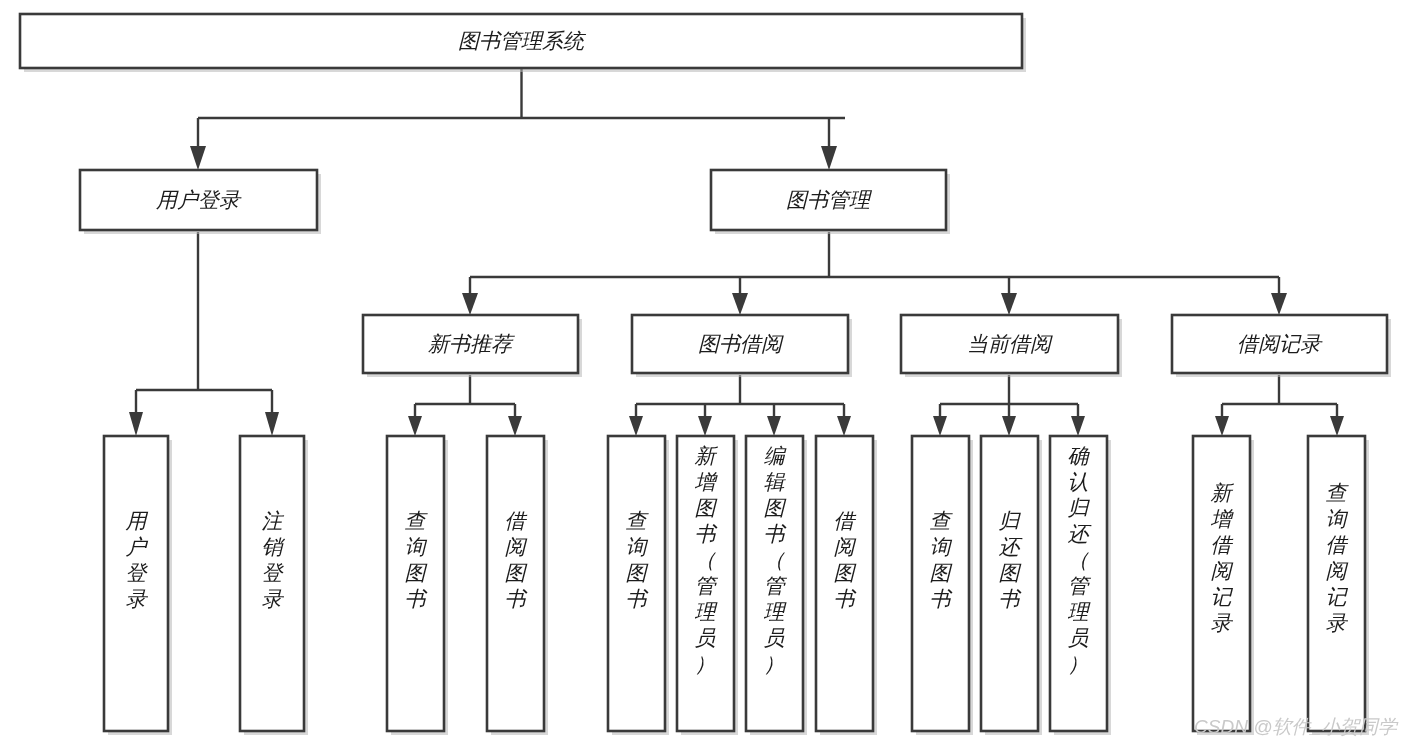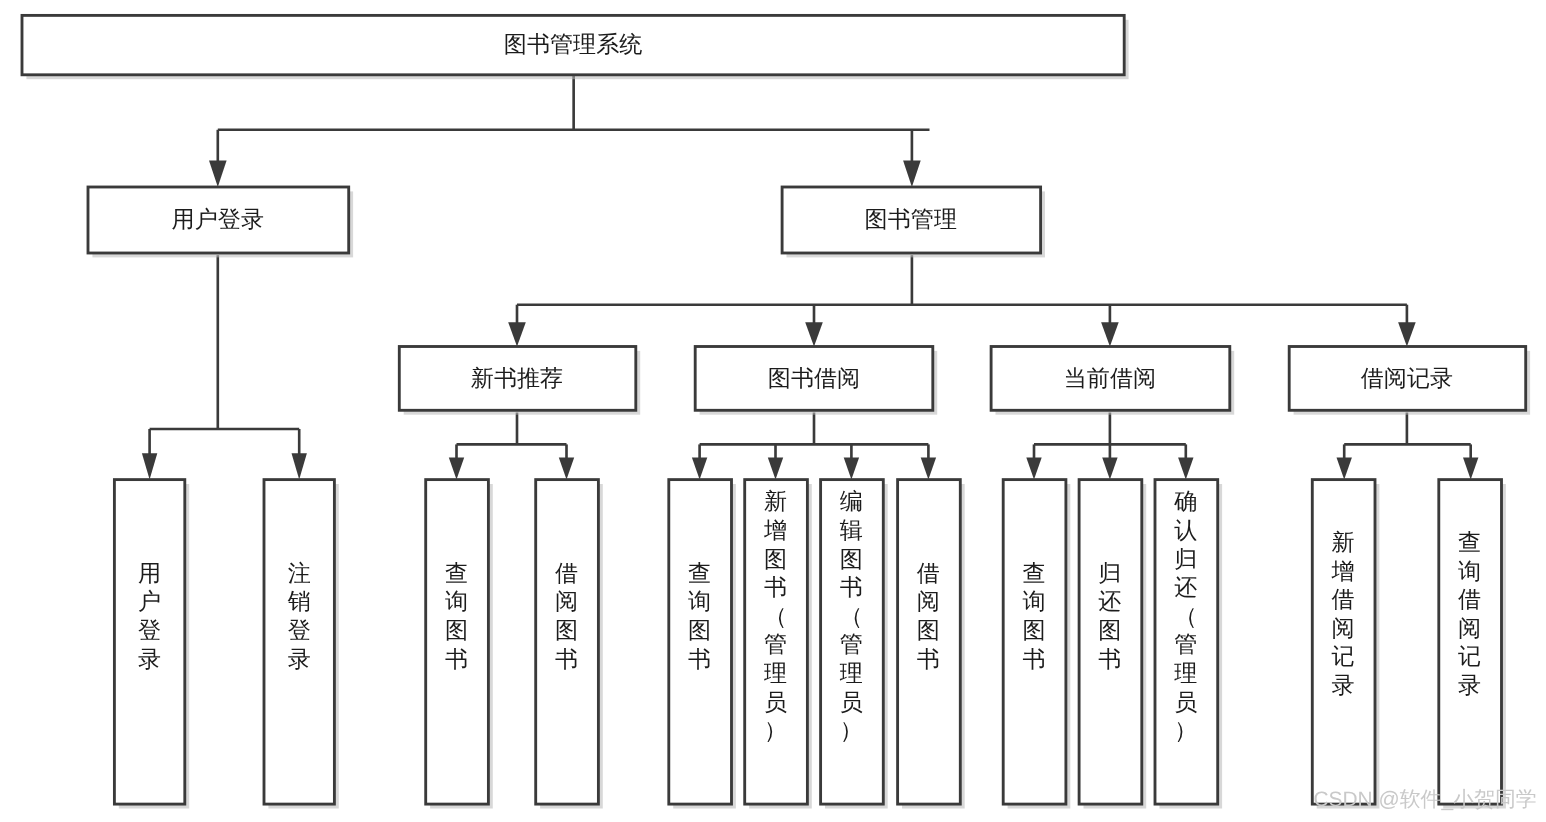--- a/index.html
+++ b/index.html
@@ -10,20 +10,21 @@
   }
   body {
     font-family: "Liberation Sans", "DejaVu Sans", sans-serif;
   }
   #diagram-root {
     position: relative;
     width: 1405px;
     height: 747px;
     background: #ffffff;
     overflow: hidden;
+    font-style: italic;
   }
   svg#tree-svg {
     position: absolute;
     left: 0;
     top: 0;
     width: 1405px;
     height: 747px;
     display: block;
   }
   .node-box {

